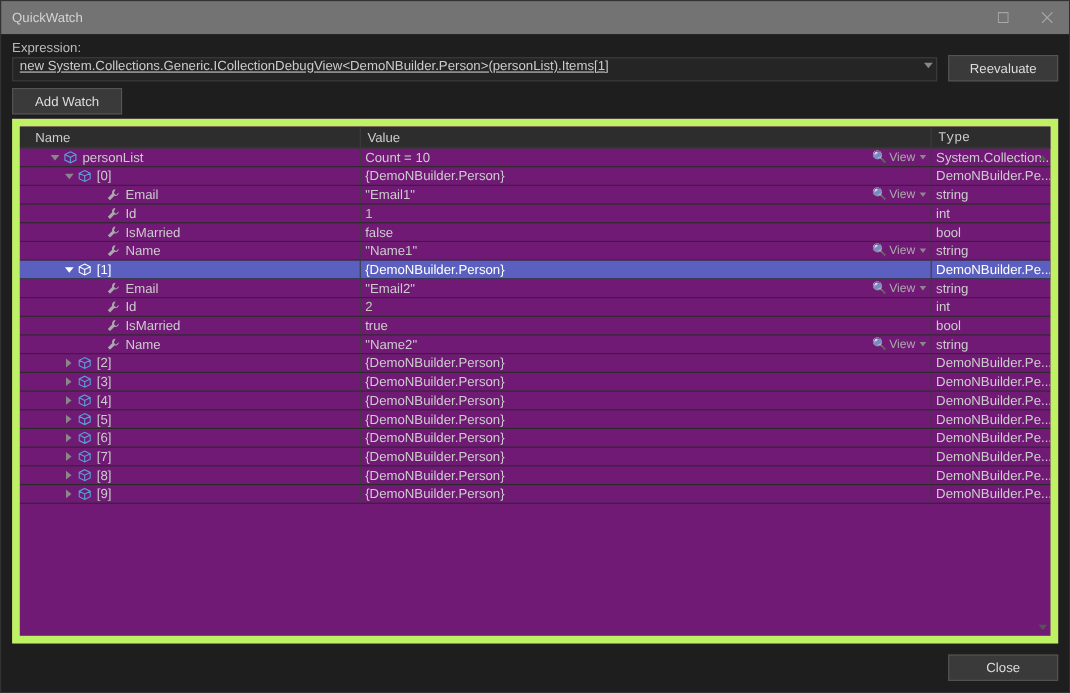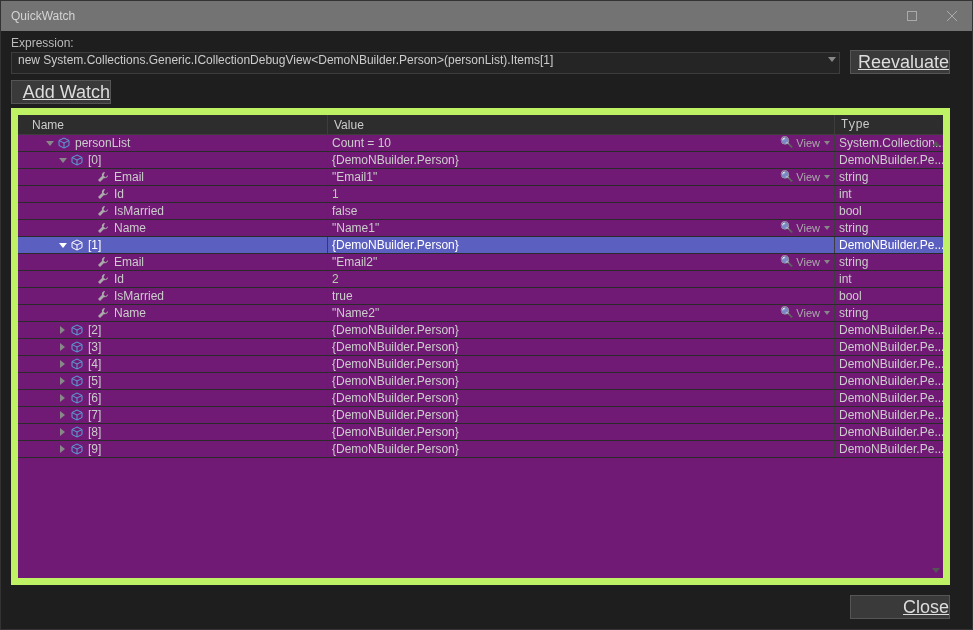--- a/index.html
+++ b/index.html
@@ -25,48 +25,48 @@
   .titlebar .title { flex: 1; color: #d4d4d4; }
   .winbtn {
     width: 40px; height: 30px;
     display: flex; align-items: center; justify-content: center;
     color: #aaa; font-size: 12px;
   }
   .content {
     flex: 1;
     display: flex;
     flex-direction: column;
-    padding: 5px 22px 10px 10px;
+    padding: 5px 10px 10px 10px;
   }
   .expr-row {
     display: flex;
     align-items: flex-end;
     gap: 10px;
     margin-bottom: 6px;
   }
   .expr-left { flex: 1; display: flex; flex-direction: column; }
   .label { color: #bbb; margin-bottom: 2px; }
   .btn {
     background: #3a3a3a;
     border: 1px solid #555;
     color: #ddd;
     width: 100px;
     height: 24px;
-    text-align: right;
+    text-align: center;
     line-height: 22px;
-    font-size: 18px;
-    text-decoration: underline;
+    font-size: 12px;
   }
   .expr-input {
     background: #252525;
     border: 1px solid #3d3d3d;
     color: #ccc;
     height: 22px;
     padding: 0 20px 0 6px;
     position: relative;
+    text-decoration: underline;
   }
   .expr-wrap { position: relative; flex:1; }
   .dd-arrow {
     position: absolute; right: 4px; top: 5px;
     width: 0;height:0;border-left:4px solid transparent;border-right:4px solid transparent;border-top:5px solid #888;
   }
   .value-row { display:flex; gap:10px; align-items:flex-end; margin-bottom:4px;}
   .value-row .label{flex:0 0 auto}
   .right-btns{display:flex;flex-direction:column;gap:10px}
   .grid {

